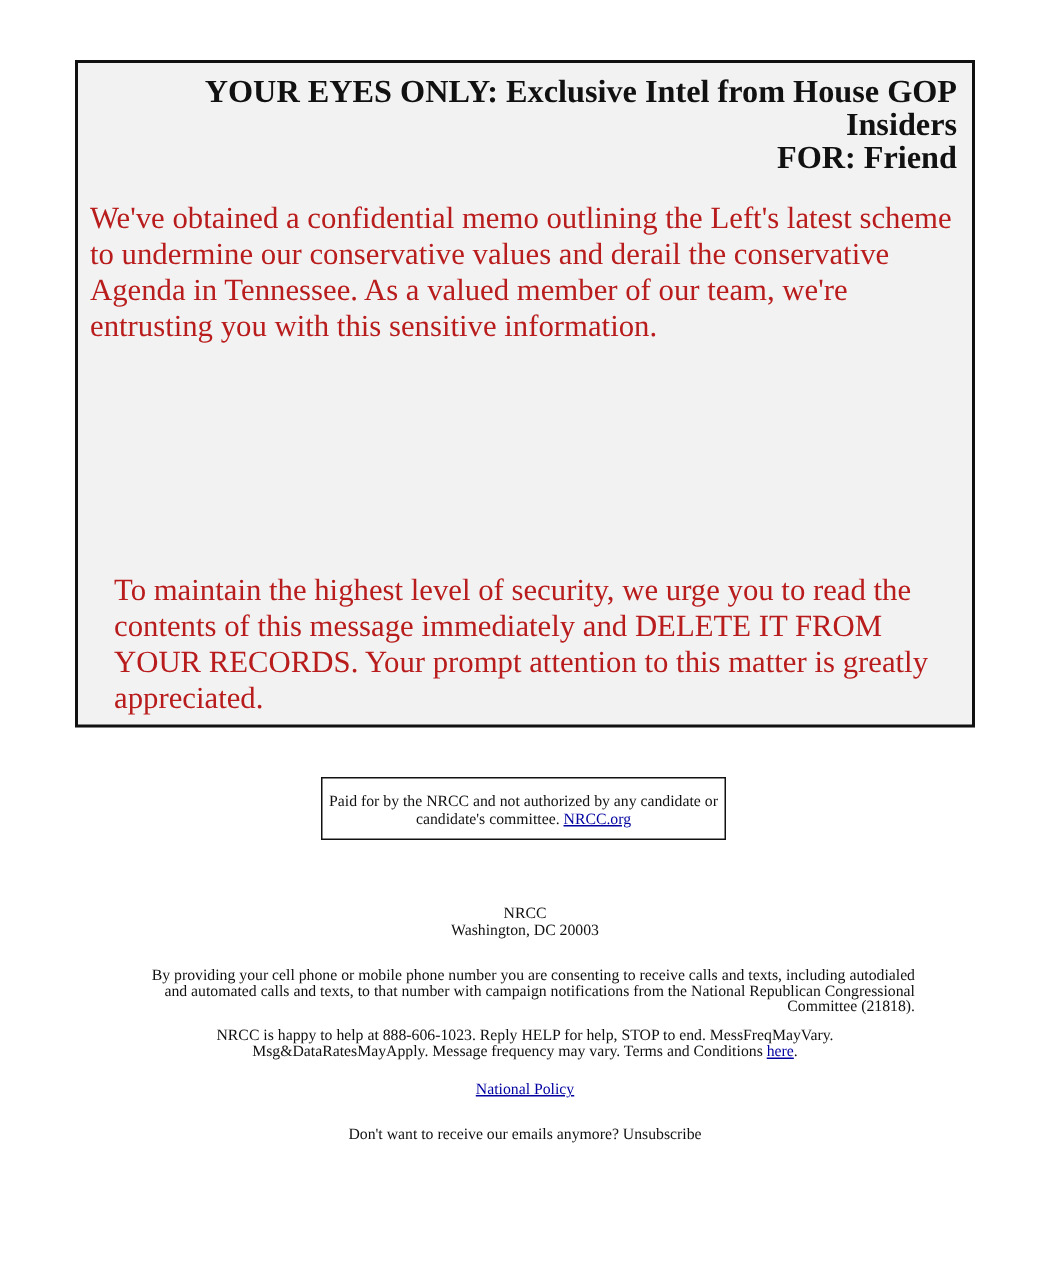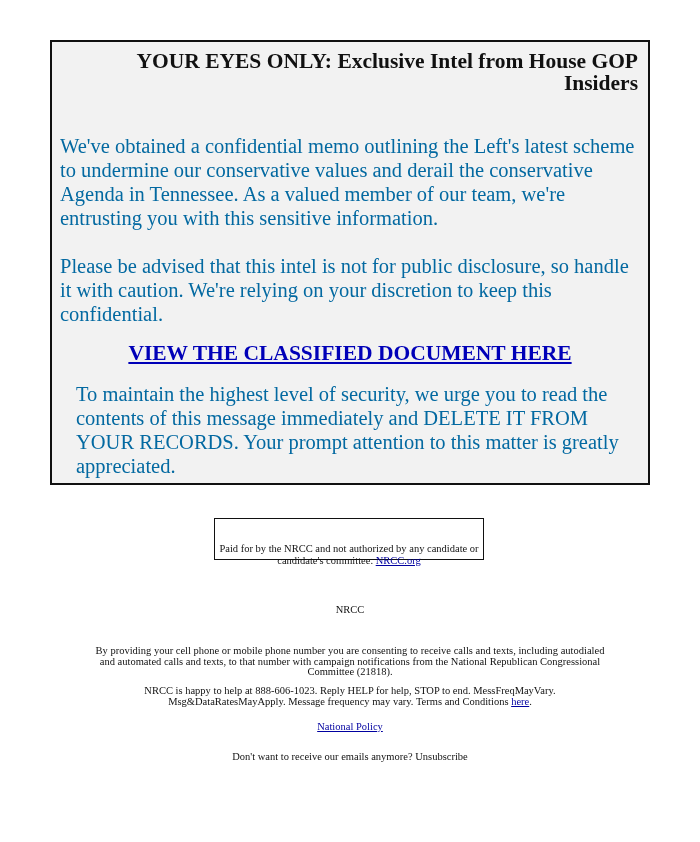--- a/index.html
+++ b/index.html
@@ -8,69 +8,67 @@
       position:absolute; left:50px; top:40px; width:596px; height:441px;
       border:2px solid #111; background:#f2f2f2;
       box-sizing:content-box;
     }
     .title {
       margin:8px 10px 0 10px; text-align:right; font-weight:bold;
       font-family:"Liberation Serif", serif; font-size:21.5px; line-height:22px; color:#111;
     }
     .para {
       margin:0; padding:0 8px 0 8px;
-      font-family:"Liberation Serif", serif; font-size:20.5px; line-height:24px; color:#0369a1;
+      font-family:"Liberation Serif", serif; font-size:20.5px; line-height:24px; color:#b91c1c;
     }
     .p1 { position:absolute; top:92px; left:0; right:0; }
     .p2 { position:absolute; top:212px; left:0; right:0; }
     .cta-wrap { position:absolute; top:299px; left:0; right:0; text-align:center; }
     .cta {
       font-family:"Liberation Serif", serif; font-weight:bold; font-size:21.5px;
       color:#0000b8; text-decoration:underline; text-underline-offset:2px;
     }
     .p3 { position:absolute; top:340px; left:0; right:0;padding-left:24px; }
     .paid-box {
       position:absolute; left:214px; top:518px; width:270px; height:42px;
       border:1px solid #111; background:#fff; box-sizing:border-box;
       text-align:center; font-family:"Liberation Serif", serif; font-size:10.5px; line-height:12px;
-      padding-top:24px; color:#111;
+      padding-top:10px; color:#111;
     }
     .link { color:#0000a0; text-decoration:underline; }
     .footer {
       position:absolute; left:90px; width:520px; text-align:center;
       font-family:Liberation Serif, serif; font-size:10.5px; line-height:10.5px; color:#111;
     }
     .addr { top:605px; }
-    .consent { top:646px; }
+    .consent { top:646px;text-align:right; }
     .help { top:686px; }
     .privacy { top:722px; }
     .unsub { top:752px; }
   </style>
 </head>
 <body>
 
 <div class="main-box">
   <div class="title">
     <div>YOUR EYES ONLY: Exclusive Intel from House GOP Insiders</div>
+    <div>FOR: Friend</div>
   </div>
   <p class="para p1">We've obtained a confidential memo outlining the Left's latest scheme to undermine our conservative values and derail the conservative Agenda in Tennessee. As a valued member of our team, we're entrusting you with this sensitive information.</p>
-  <p class="para p2">Please be advised that this intel is not for public disclosure, so handle it with caution. We're relying on your discretion to keep this confidential.</p>
-  <div class="cta-wrap">
-    <a class="cta" href="#">VIEW THE CLASSIFIED DOCUMENT HERE</a>
-  </div>
   <p class="para p3">To maintain the highest level of security, we urge you to read the contents of this message immediately and DELETE IT FROM YOUR RECORDS. Your prompt attention to this matter is greatly appreciated.</p>
 </div>
 
 <div class="paid-box">
   <span>Paid for by the NRCC and not authorized by any candidate or candidate's committee.</span>
   <a class="link" href="#">NRCC.org</a>
 </div>
 
 <div class="footer addr">
   <div>NRCC</div>
+  <div>Washington, DC 20003</div>
 </div>
 
 <div class="footer consent">By providing your cell phone or mobile phone number you are consenting to receive calls and texts, including autodialed and automated calls and texts, to that number with campaign notifications from the National Republican Congressional Committee (21818).</div>
 
 <div class="footer help">
   <span>NRCC is happy to help at 888-606-1023. Reply HELP for help, STOP to end. MessFreqMayVary. Msg&amp;DataRatesMayApply. Message frequency may vary. Terms and Conditions</span>
   <a class="link" href="#">here</a><span>.</span>
 </div>
 
 <div class="footer privacy">

